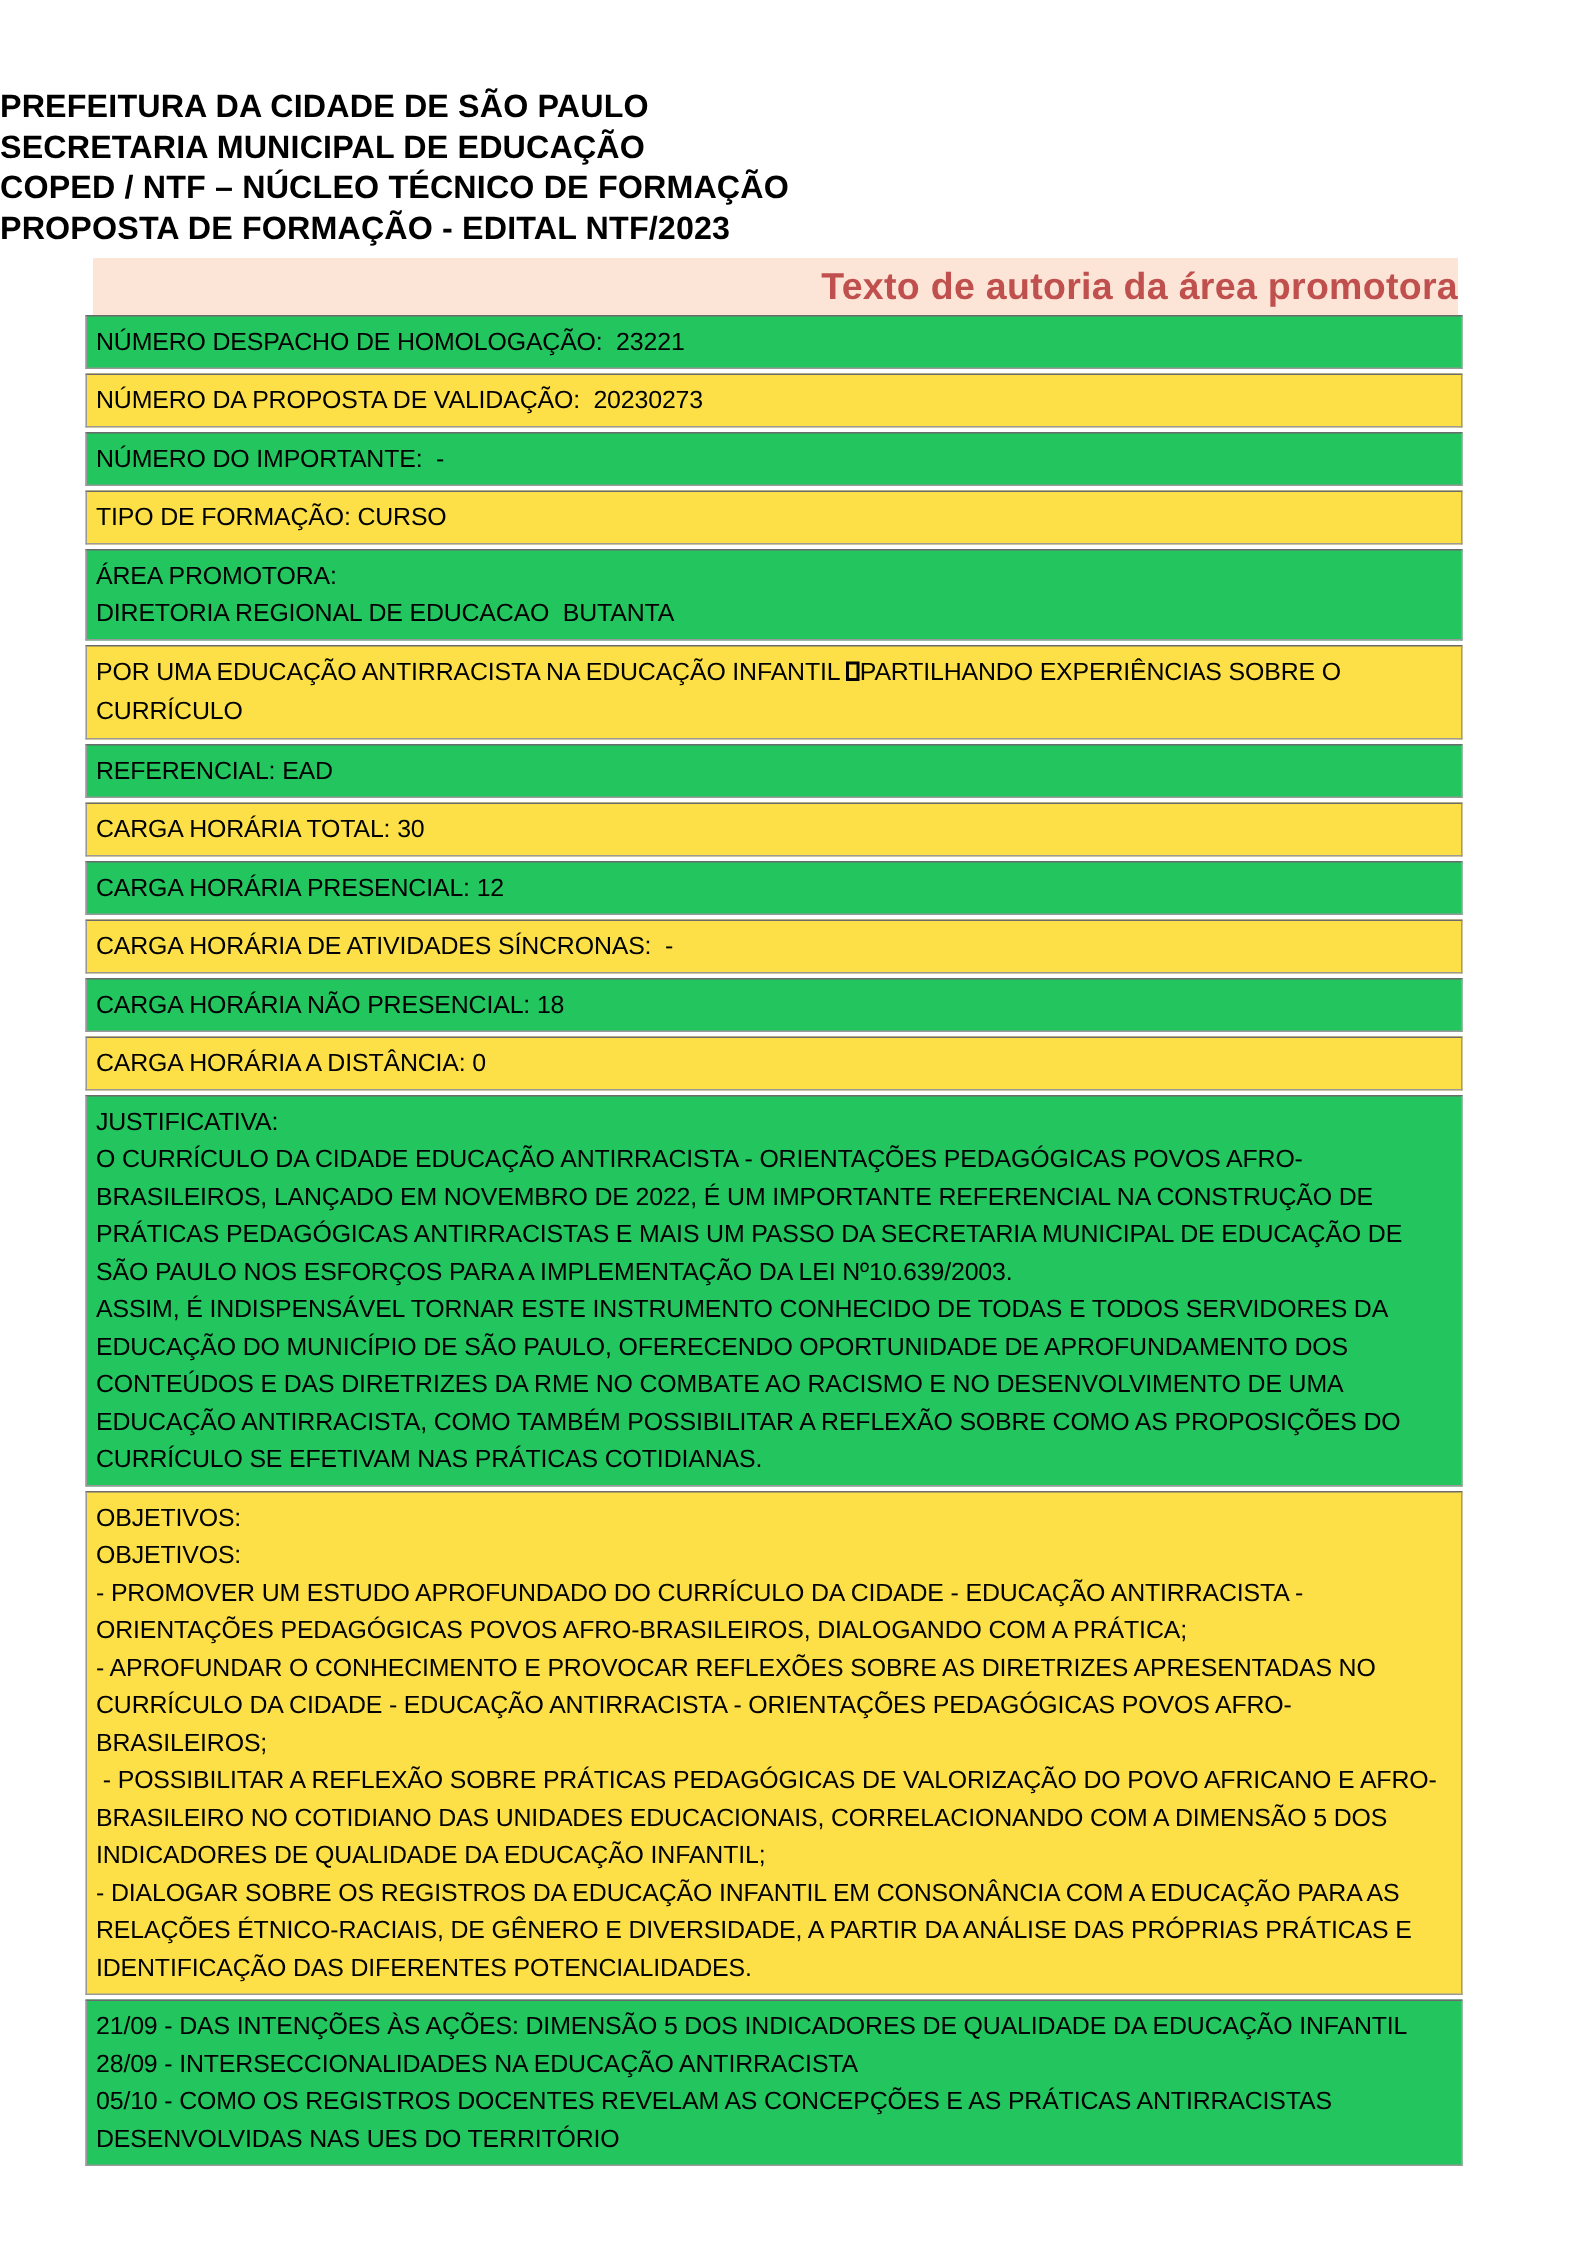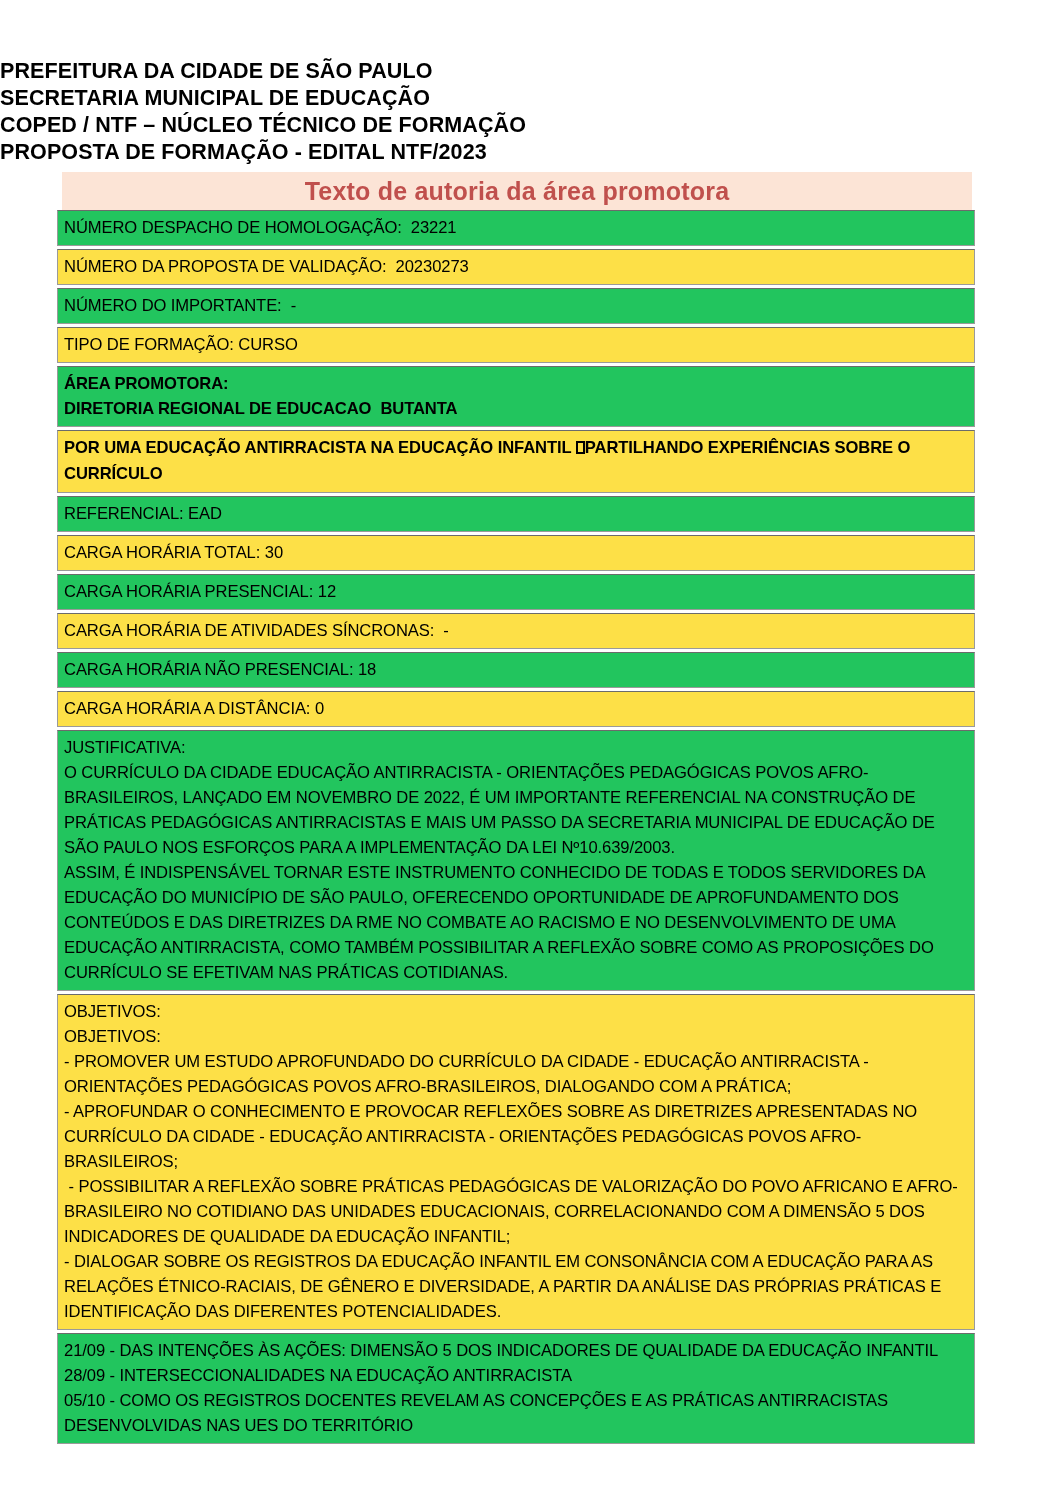--- a/index.html
+++ b/index.html
@@ -38,21 +38,21 @@
   }
 
   
   .banner {
     margin: 6px 0 0 62px;
     width: 910px;
     height: 38px;
     background: #fce4d6;
     display: flex;
     align-items: center;
-    justify-content: center;
+    justify-content: flex-end;
   }
   .banner-text {
     color: #c0504d;
     font-weight: bold;
     font-size: 25px;
     line-height: 28px;
     letter-spacing: 0.2px;
   }
 
   
@@ -70,21 +70,21 @@
     background: #22c55e;
   }
   .row.alt { background: #fde047; }
 
   .line {
     font-size: 16.6px;
     line-height: 25px;
     white-space: pre-wrap;
     letter-spacing: -0.1px;
   }
-  .line.bold { font-weight: bold; }
+  .line.bold { font-weight: normal; }
   .line.blk  { line-height: 26px; }
 
   .cell-body .line:first-child { margin-top: 0; }
 
   
   .tofu {
     display: inline-block;
     width: 9px;
     height: 13px;
     border: 2px solid #000;

